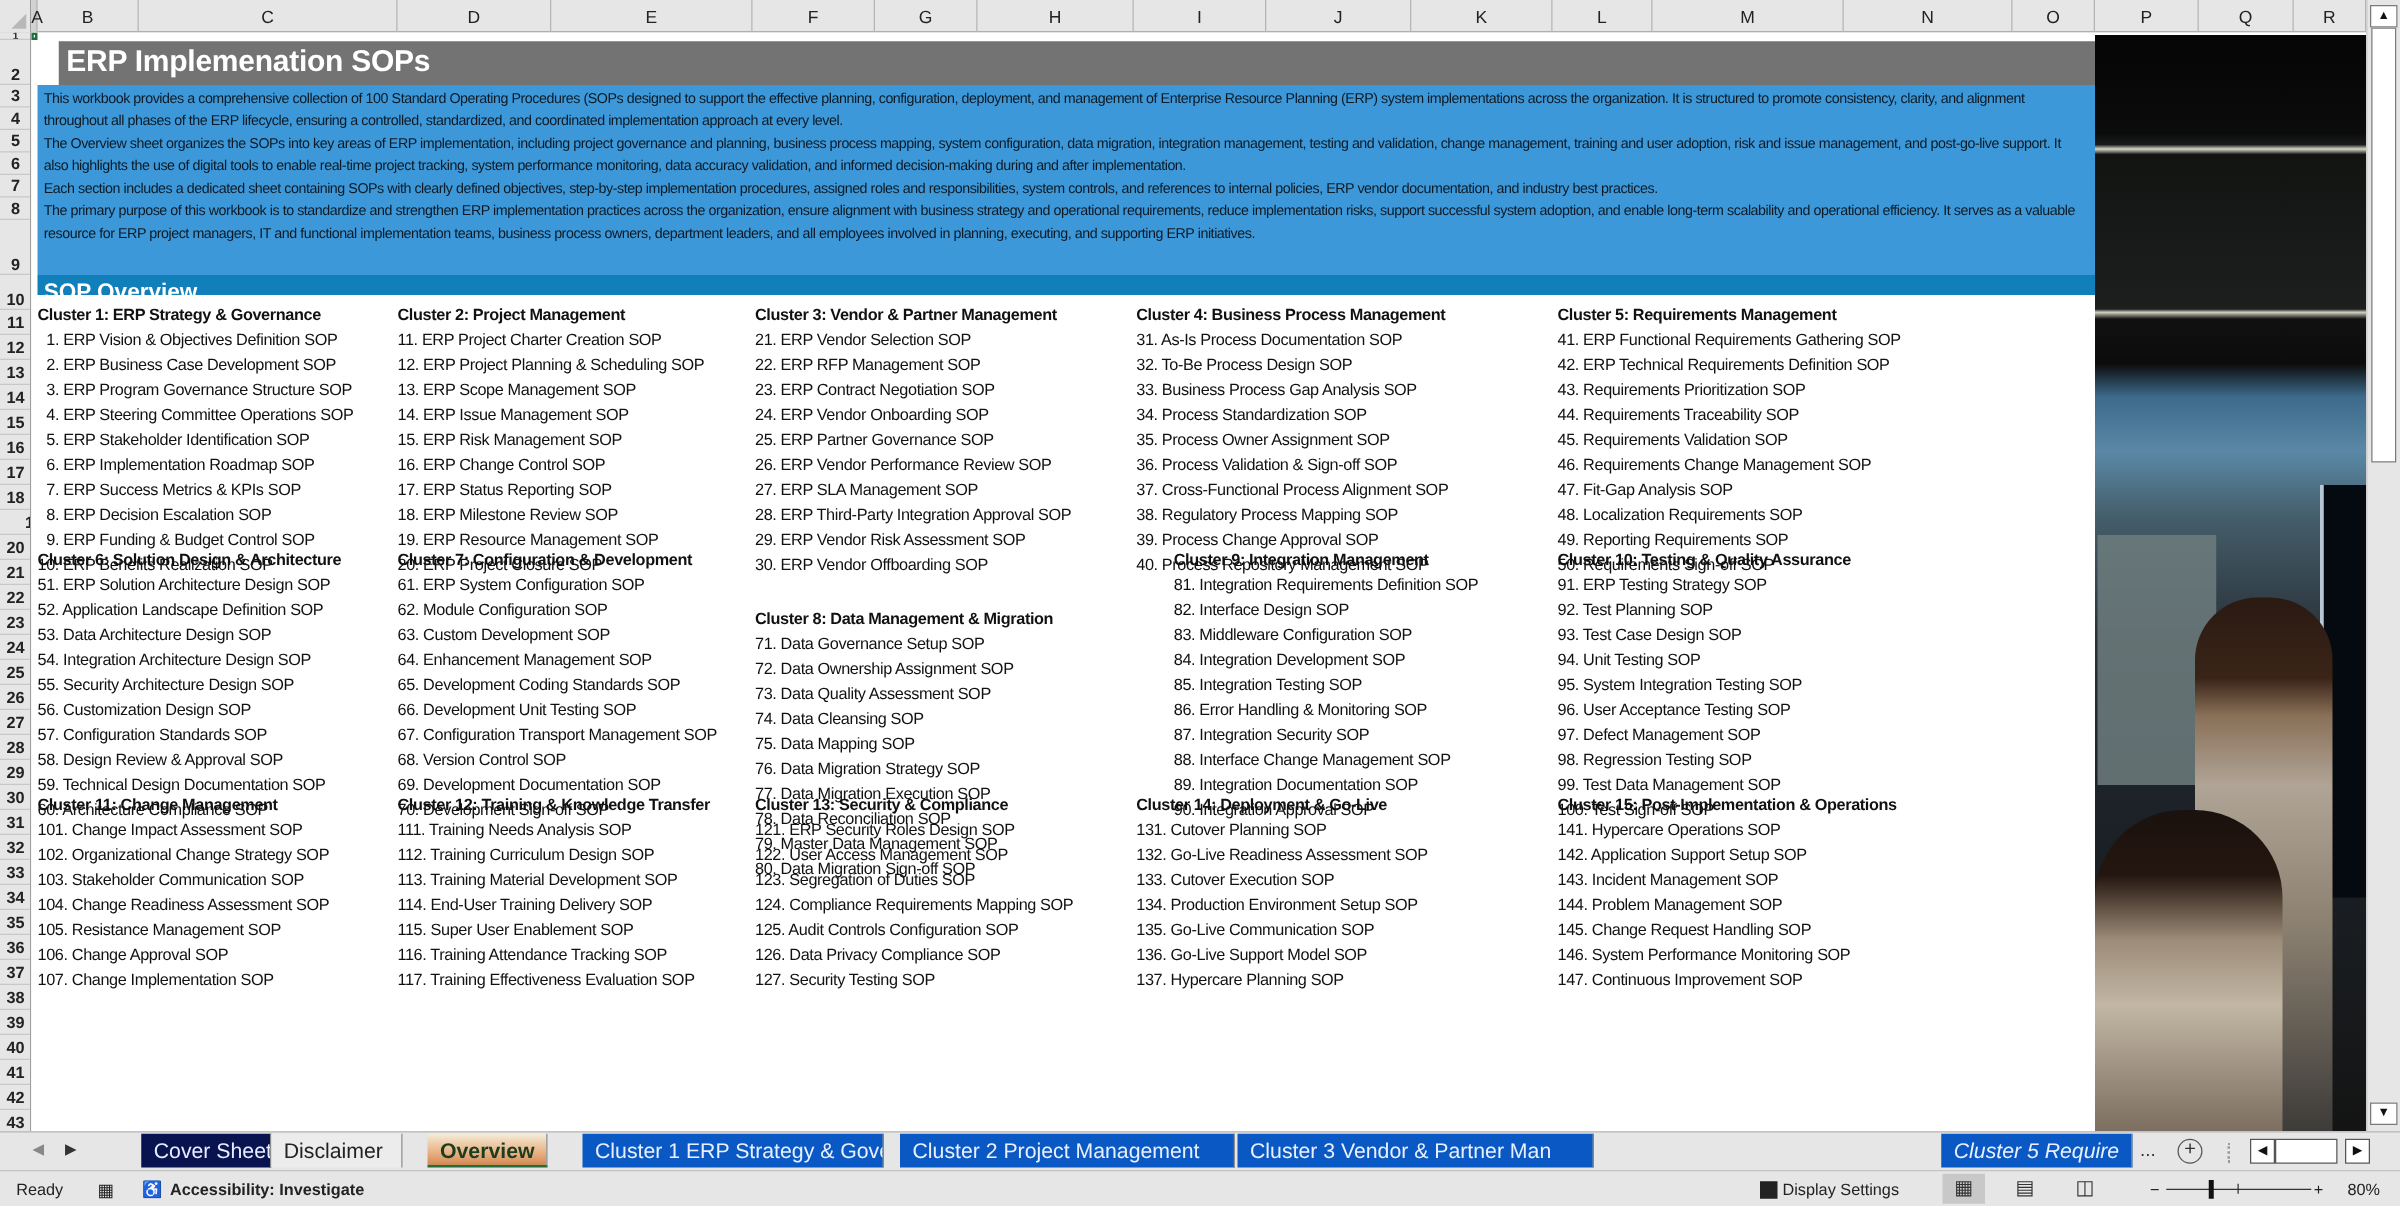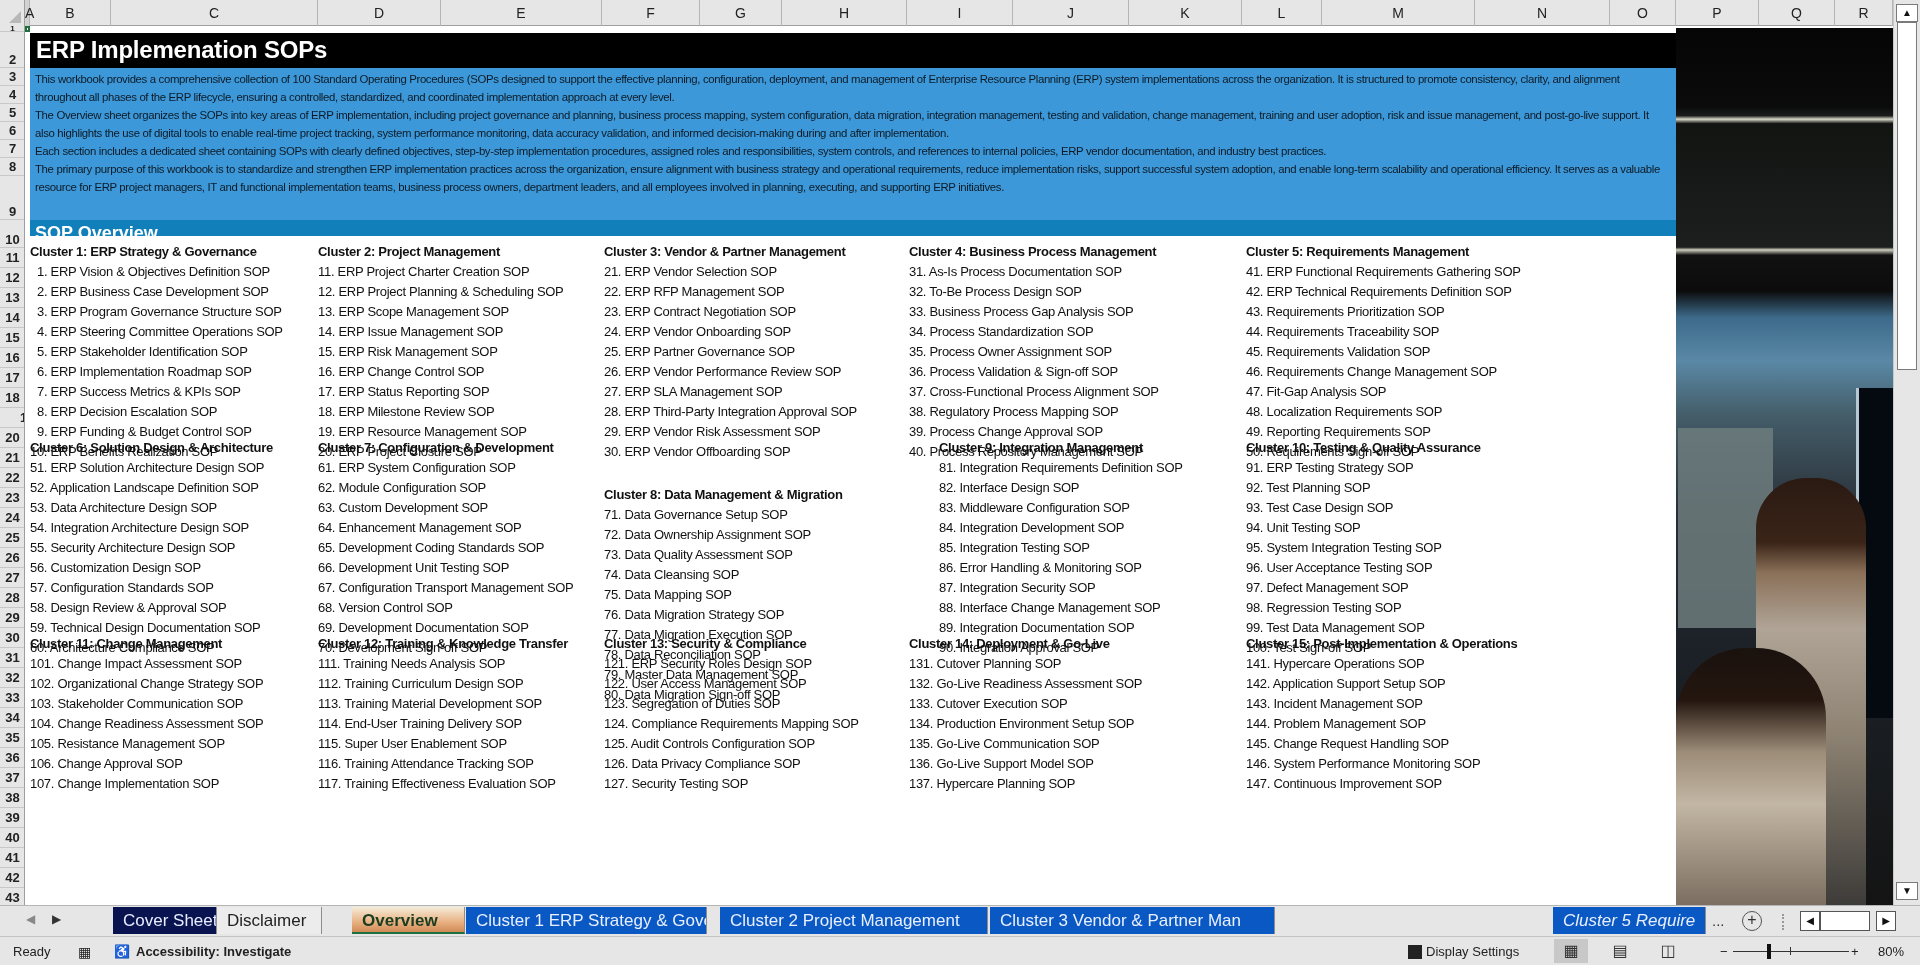--- a/index.html
+++ b/index.html
@@ -14,21 +14,21 @@
   .colhdr .c.sel { background: #d2d2d2; }
 
   
   .rowhdr { position: absolute; left: 0; top: 26px; width: 25px; height: 879px; background: #e6e6e6; border-right: 1px solid #9e9e9e; overflow: hidden; }
   .rowhdr .r { position: absolute; left: 0; width: 25px; border-bottom: 1px solid #c8c8c8; font-size: 13px; color: #222; text-align: center; font-weight: bold; }
 
   
   .grid { position: absolute; left: 25px; top: 26px; width: 1868px; height: 879px; overflow: hidden; background: #fff; }
   .selcell { position: absolute; left: 0; top: 0; width: 5px; height: 6px; border: 2px solid #1e6e3e; }
 
-  .title-band { position: absolute; left: 5px; top: 7px; width: 1646px; height: 35px; background: #000000; }
+  .title-band { position: absolute; left: 22px; top: 7px; width: 1646px; height: 35px; background: #737373; }
   .title-band span { position: absolute; left: 6px; top: 3px; color: #ffffff; font-size: 24px; font-weight: bold; letter-spacing: -0.2px; }
 
   .desc-band { position: absolute; left: 5px; top: 42px; width: 1646px; height: 152px; background: #3c98d8; }
   .desc-band p { position: absolute; left: 5px; color: #0d1a26; font-size: 11.4px; line-height: 18px; letter-spacing: -0.35px; width: 1636px; white-space: normal; }
 
   .ov-band { position: absolute; left: 5px; top: 194px; width: 1646px; height: 16px; background: #117fba; }
   .ov-band span { position: absolute; left: 5px; top: 3px; color: #ffffff; font-size: 18px; font-weight: bold; }
 
   .cluster { position: absolute; }
   .cluster .hd { font-weight: bold; font-size: 13px; color: #111; height: 20px; line-height: 20px; white-space: nowrap; letter-spacing: -0.3px; }
@@ -361,21 +361,21 @@
     <span class="tabnav" style="left:26px">◀</span>
     <span class="tabnav" style="left:52px;color:#333">▶</span>
     <span class="tab-more" style="left:1712px">...</span>
     <span class="add-sheet" style="left:1742px">+</span>
     <span class="hsplit" style="left:1782px"></span>
     <span class="hscroll-btn" style="left:1800px">◀</span>
     <span class="hscroll" style="left:1820px;width:50px"></span>
     <span class="hscroll-btn" style="left:1876px">▶</span>
   <div class="tab navy" style="left: 113px; width: 104px;">Cover Sheet</div>
       <div class="tab plain" style="left: 217px; width: 105px;">Disclaimer</div>
-      <div class="tab active" style="left: 352px; width: 113px;">Overview</div>
+      <div class="tab active" style="left: 342px; width: 96px;">Overview</div>
       <div class="tab blue" style="left: 466px; width: 241px;">Cluster 1  ERP Strategy &amp; Gover</div>
       <div class="tab blue" style="left: 720px; width: 268px;">Cluster 2  Project Management</div>
       <div class="tab blue" style="left: 990px; width: 285px;">Cluster 3  Vendor &amp; Partner Man</div>
       <div class="tab blue" style="left: 1553px; width: 153px; font-style: italic;">Cluster 5  Require</div>
     </div>
 
   <div class="statusbar">
     <span class="s" style="left:13px">Ready</span>
     <span class="s" style="left:78px;font-size:14px">▦</span>
     <span class="s" style="left:114px">♿</span>

